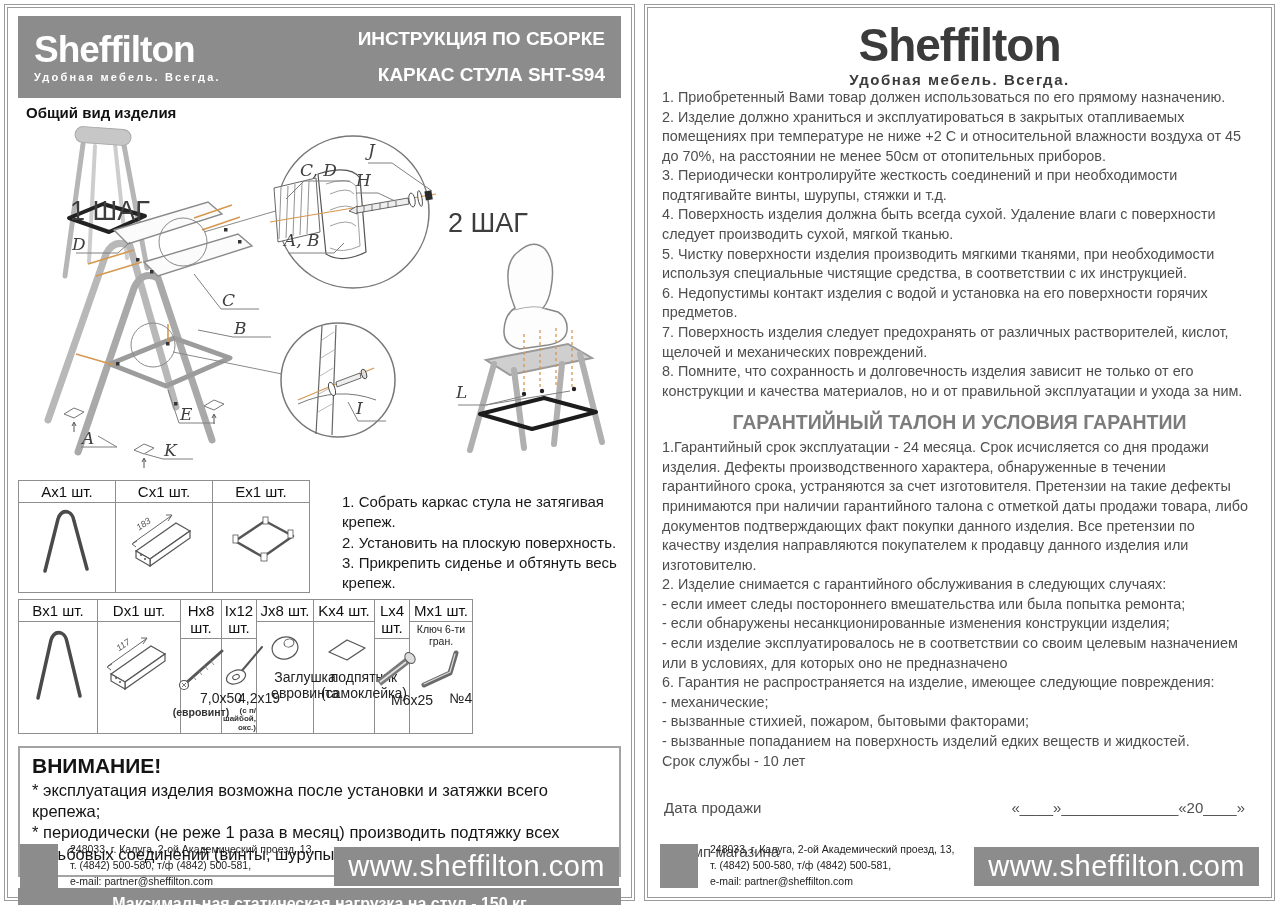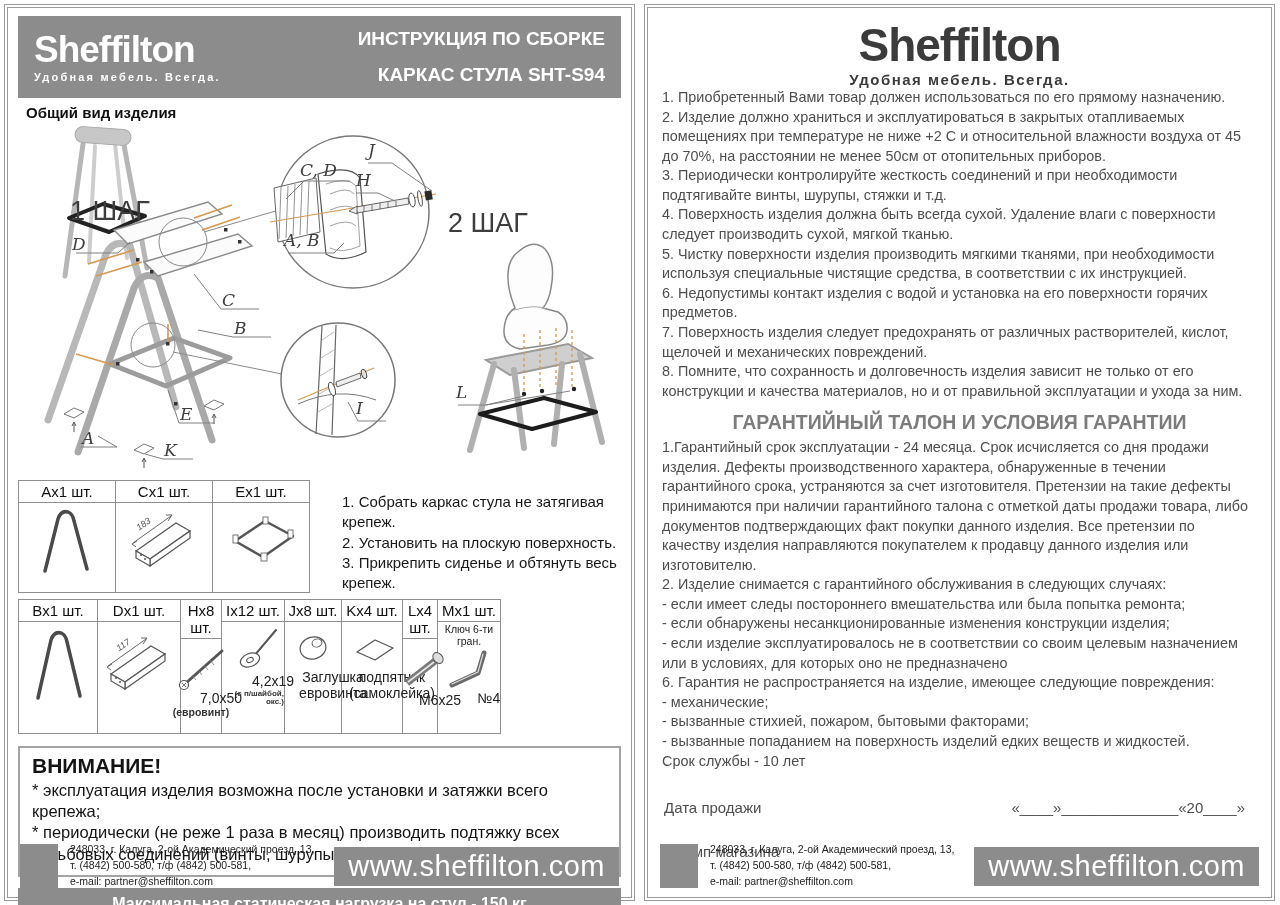--- a/index.html
+++ b/index.html
@@ -320,21 +320,21 @@
                   <line x1="38" y1="21" x2="42" y2="26"></line>
             </g>
             <circle cx="12" cy="46" r="4.5" fill="#fff" stroke="#555" stroke-width="1.2"></circle>
             <line x1="10" y1="44" x2="14" y2="48" stroke="#555" stroke-width="0.8"></line>
             <line x1="14" y1="44" x2="10" y2="48" stroke="#555" stroke-width="0.8"></line>
           </svg>
           <div class="psub">7,0x50</div>
           <div class="pnote" style="font-size:10.5px;">(евровинт)</div>
             </div>
         </div>
-        <div class="pcell" style="width:64px;">
+        <div class="pcell" style="width:36px;">
           <div class="pcell-h">Ix12 шт.</div>
           <div class="pcell-b">
               <svg width="54" height="52">
             <line x1="28" y1="34" x2="50" y2="8" stroke="#555" stroke-width="2" stroke-linecap="round"></line>
             <ellipse cx="24" cy="38" rx="10" ry="6.5" fill="#fff" stroke="#555" stroke-width="1.2" transform="rotate(-22 24 38)"></ellipse>
             <ellipse cx="24" cy="38" rx="3.5" ry="2.3" fill="#fff" stroke="#555" stroke-width="1" transform="rotate(-22 24 38)"></ellipse>
           </svg>
           <div class="psub">4,2x19</div>
           <div class="pnote">(с п/шайбой, окс.)</div>
             </div>

